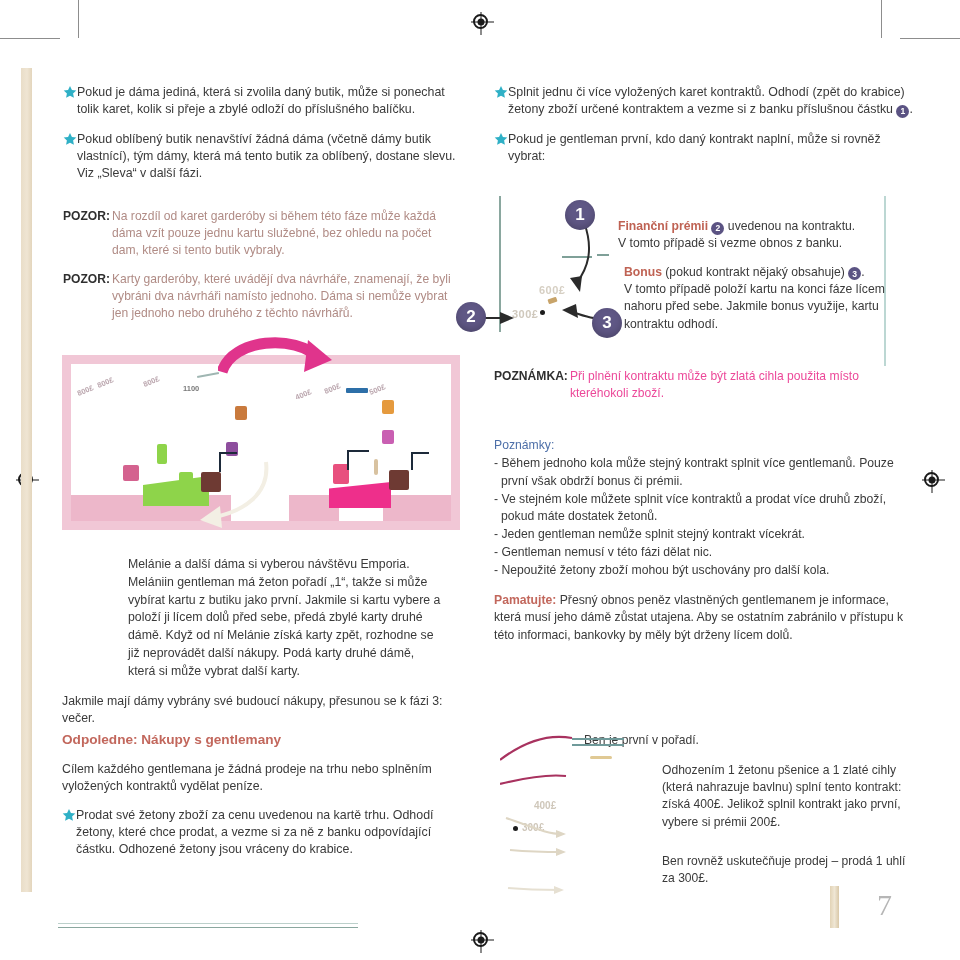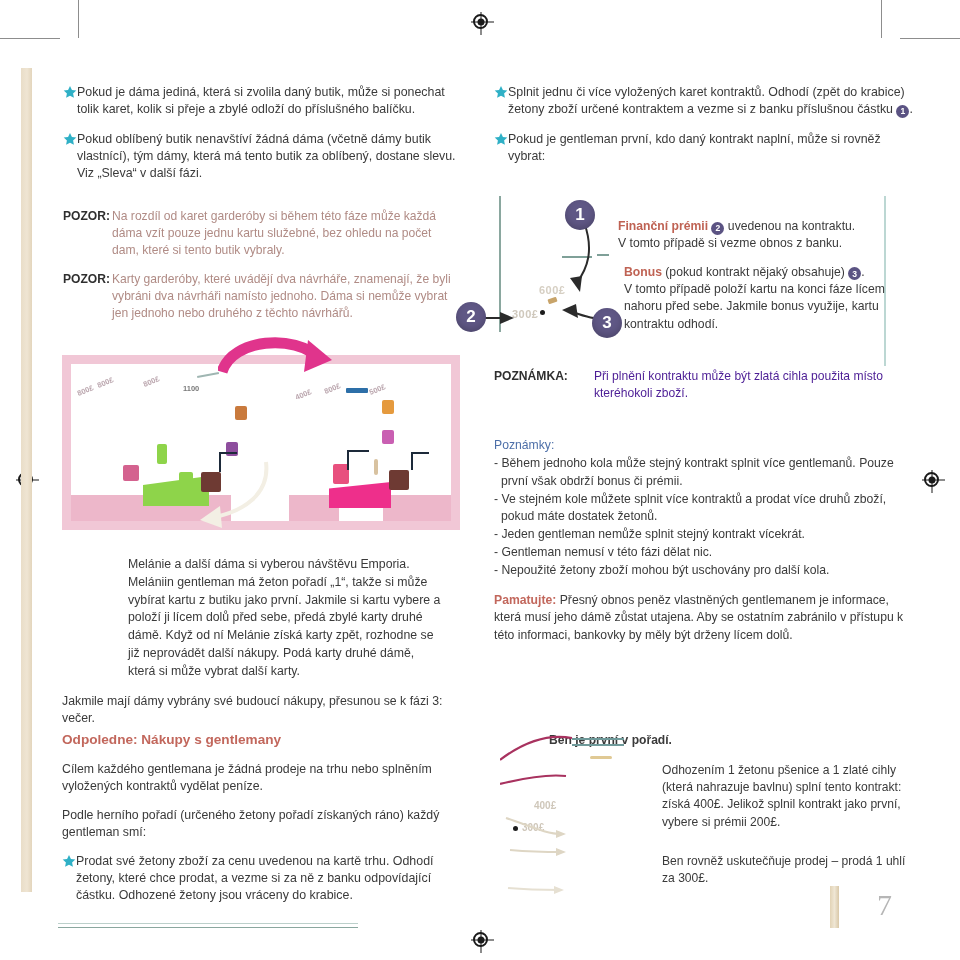--- a/index.html
+++ b/index.html
@@ -83,21 +83,21 @@
   .para.small{font-size:12.1px;}
 
   .caption{
     font-size:12.3px;line-height:1.45;color:#3a3a3a;margin:16px;
   }
 
   
   .reward-block{margin:0 0 11px 0;font-size:12.2px;line-height:1.42;color:#3a3a3a;}
   .reward-title{color:#bf6253;font-weight:bold;}
   .pz-label{font-weight:bold;color:#2f2f2f;}
-  .pz-text{color:#4c1d95;margin-left:24px;}
+  .pz-text{color:#ec4899;}
 
   .notes-title{color:#4d6fa8;font-size:12.2px;margin:0 0 3px 0;}
   .notes-list{margin:0;padding:0;list-style:none;font-size:12.2px;line-height:1.46;color:#3a3a3a;}
   .notes-list li{margin:0 0 0 0;text-indent:-7px;padding-left:7px;}
 
   .remember{font-size:12.2px;line-height:1.44;color:#3a3a3a;margin:12px 0 0 0;}
   .remember b{color:#c2675c;}
 
   
   .badge{
@@ -282,21 +282,20 @@
     <p class="caption">Melánie a další dáma si vyberou návštěvu Emporia. Melániin gentleman má žeton pořadí „1“, takže si může vybírat kartu z butiku jako první. Jakmile si kartu vybere a položí ji lícem dolů před sebe, předá zbylé karty druhé dámě. Když od ní Melánie získá karty zpět, rozhodne se již neprovádět další nákupy. Podá karty druhé dámě, která si může vybrat další karty.</p>
   </div>
 
   <div style="position:absolute;left:62px;top:693px;width:400px;">
     <p class="para">Jakmile mají dámy vybrány své budoucí nákupy, přesunou se k fázi 3: večer.</p>
   </div>
 
   <div style="position:absolute;left:62px;top:732px;width:400px;">
     <h2 class="pink-heading">Odpoledne: Nákupy s gentlemany</h2>
     <p class="para">Cílem každého gentlemana je žádná prodeje na trhu nebo splněním vyložených kontraktů vydělat peníze.</p>
-    <p class="para">Podle herního pořadí (určeného žetony pořadí získaných ráno) každý gentleman smí:</p>
     <div class="bullet" style="margin-top:6px;">
       <span class="star">
         <svg viewBox="0 0 24 24">
             <polygon fill="#2fb0c6" points="12,1.6 15.3,8.4 22.8,9.4 17.3,14.6 18.7,22 12,18.4 5.3,22 6.7,14.6 1.2,9.4 8.7,8.4"></polygon>
           </svg>
       </span>
       <p>Prodat své žetony zboží za cenu uvedenou na kartě trhu. Odhodí žetony, které chce prodat, a vezme si za ně z banku odpovídající částku. Odhozené žetony jsou vráceny do krabice.</p>
     </div>
   </div>
 
@@ -369,21 +368,21 @@
     <ul class="notes-list">
       <li>- Během jednoho kola může stejný kontrakt splnit více gentlemanů. Pouze první však obdrží bonus či prémii.</li>
       <li>- Ve stejném kole můžete splnit více kontraktů a prodat více druhů zboží, pokud máte dostatek žetonů.</li>
       <li>- Jeden gentleman nemůže splnit stejný kontrakt vícekrát.</li>
       <li>- Gentleman nemusí v této fázi dělat nic.</li>
       <li>- Nepoužité žetony zboží mohou být uschovány pro další kola.</li>
     </ul>
     <p class="remember"><b>Pamatujte:</b> <span>Přesný obnos peněz vlastněných gentlemanem je informace, která musí jeho dámě zůstat utajena. Aby se ostatním zabránilo v přístupu k této informaci, bankovky by měly být drženy lícem dolů.</span></p>
   </div>
 
-  <div style="position:absolute;left:549px;top:732px;width:360px;font-weight:bold;">
+  <div style="position:absolute;left:584px;top:732px;width:360px;">
     <p class="para small">Ben je první v pořadí.</p>
   </div>
 
   <div class="sketch">
     <div class="tealline" style="left:72px;top:38px;width:52px;"></div>
     <div class="tealline" style="left:72px;top:44px;width:52px;"></div>
     <div class="gold" style="left:90px;top:56px;width:22px;"></div>
     <div class="coin300" style="left:22px;top:122px;">300£</div>
     <div class="dot2" style="left:13px;top:126px;"></div>
     <div class="coin400" style="left:34px;top:100px;">400£</div>

